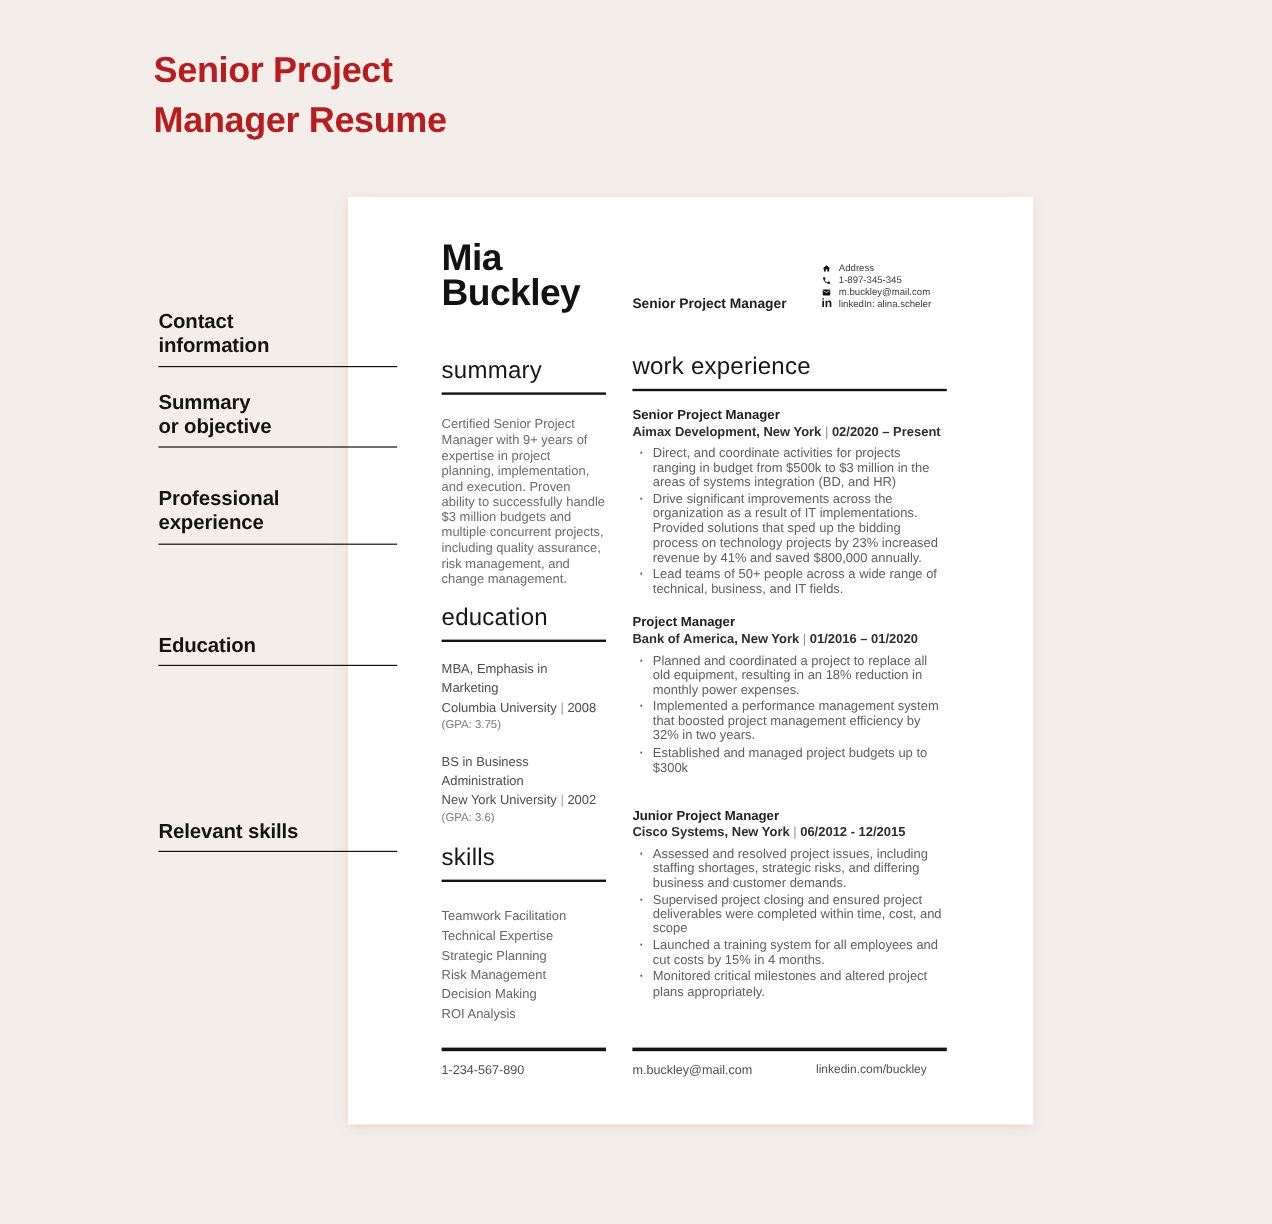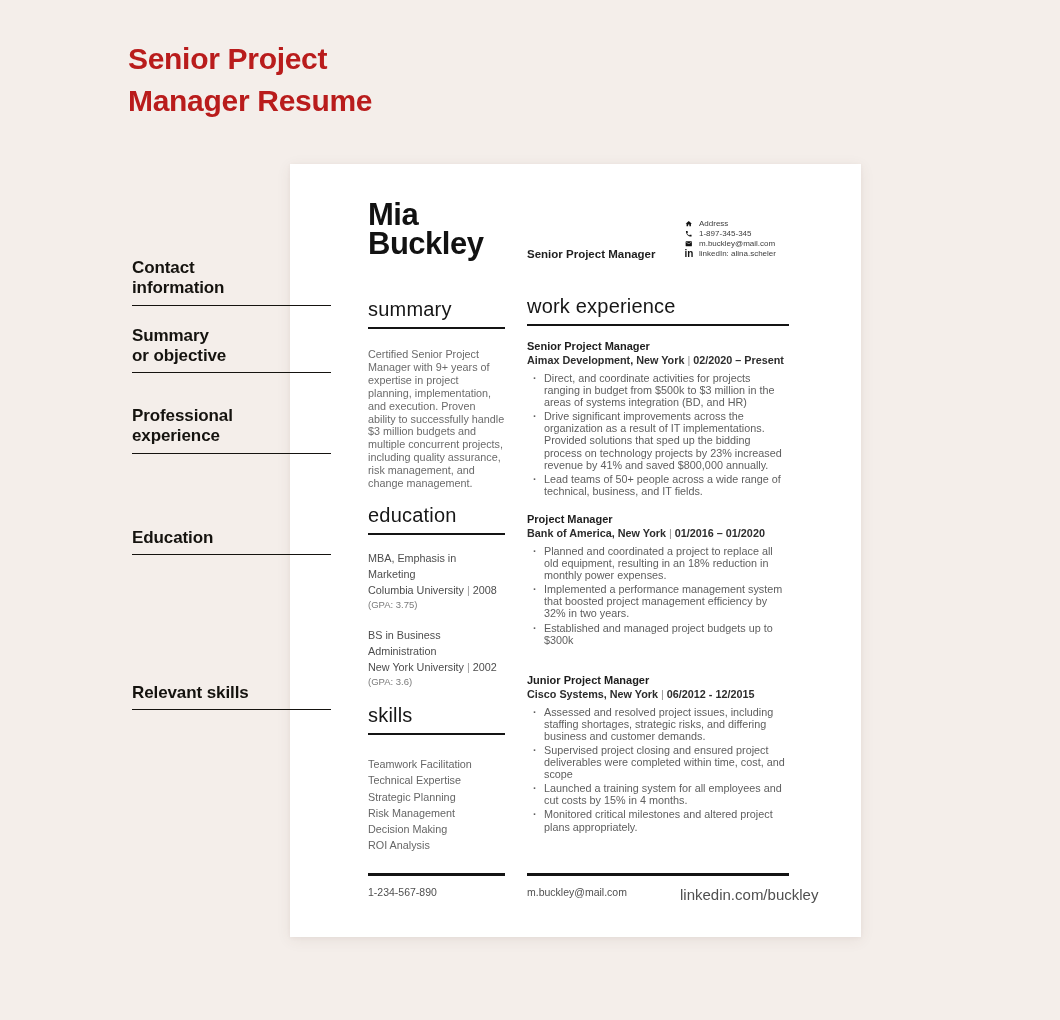--- a/index.html
+++ b/index.html
@@ -103,21 +103,21 @@
   .bullets li::before {
     content: "·"; position: absolute; left: 6px; top: 0;
     font-weight: 700; color: #5e5e5e;
   }
 
   
   .footer-line-left  { position: absolute; left: 78px;  top: 709px; width: 137px; height: 3px; background: #141414; }
   .footer-line-right { position: absolute; left: 237px; top: 709px; width: 262px; height: 3px; background: #141414; }
   .footer-phone { position: absolute; left: 78px; top: 722px; font-size: 10.5px; color: #4f4f4f; }
   .footer-email { position: absolute; left: 237px; top: 722px; font-size: 10.5px; color: #4f4f4f; }
-  .footer-linkedin { position: absolute; left: 390px; top: 722px; font-size: 15px; color: #4f4f4f; }
+  .footer-linkedin { position: absolute; left: 390px; top: 722px; font-size: 10px; color: #4f4f4f; }
 </style>
 </head>
 <body>
 
 <div class="canvas">
 
   <div class="page-title">
     <span>Senior Project</span>
     <span>Manager Resume</span>
   </div>

